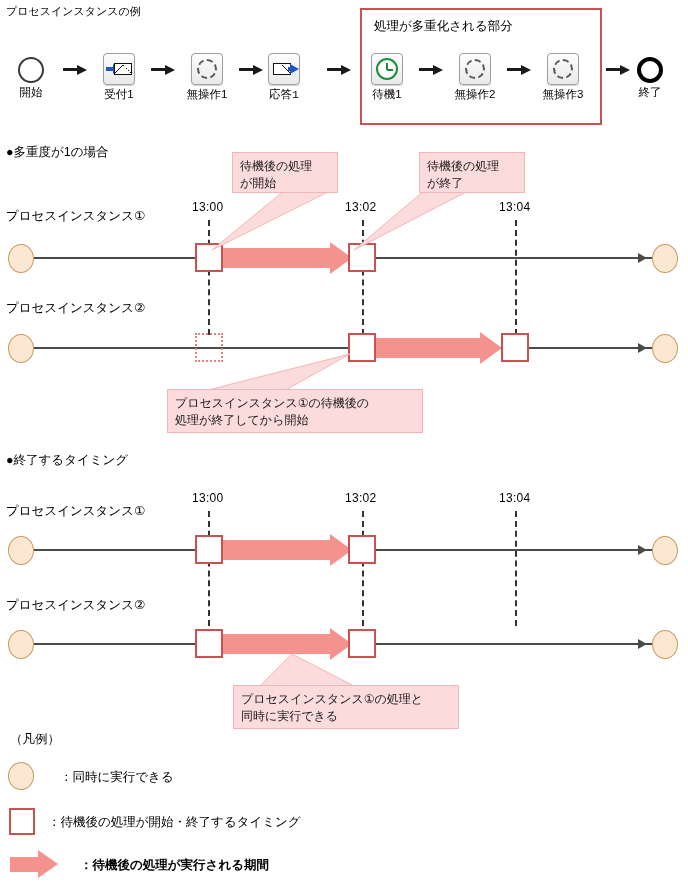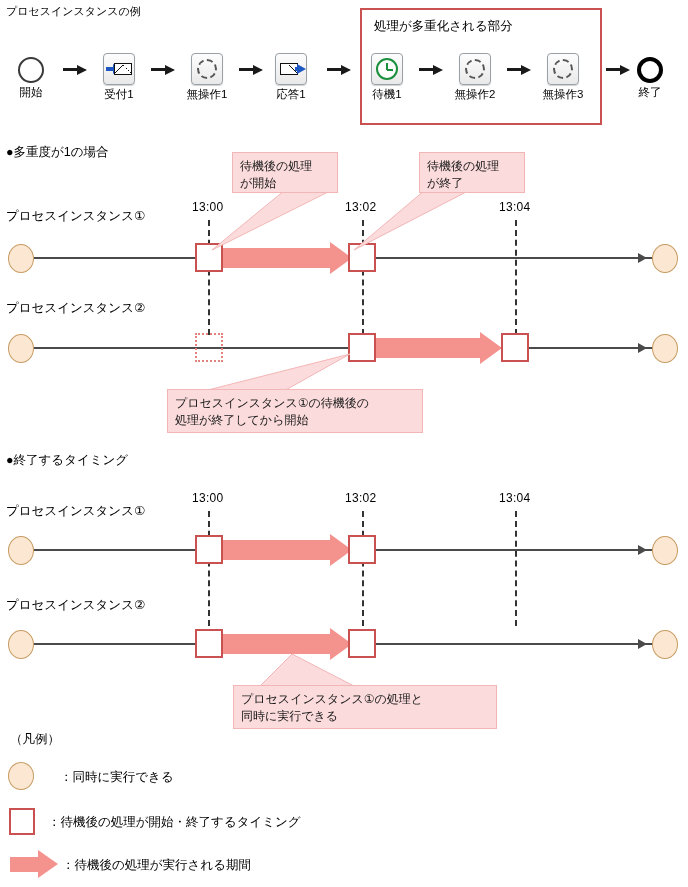--- a/index.html
+++ b/index.html
@@ -143,21 +143,21 @@
 
 <div class="abs node" style="left:172px;top:53px;">
   <div class="icon-box">
     <div class="dashed-circle"></div>
   </div>
   <span class="cap">無操作1</span>
 </div>
 <div class="flow-arrow-stem" style="left:239px;top:68px;width:14px;"></div>
 <div class="flow-arrow" style="left:253px;top:64.5px;"></div>
 
-<div class="abs node" style="left:256px;top:53px;">
+<div class="abs node" style="left:249px;top:53px;font-family:Liberation Mono, monospace;">
   <div class="icon-box">
     <div class="env env-out"></div>
     <div class="ba-stem" style="left:19px;width:6px;"></div>
     <div class="blue-arrow ba-right" style="left:21px;top:10px;"></div>
   </div>
   <span class="cap">応答1</span>
 </div>
 <div class="flow-arrow-stem" style="left:327px;top:68px;width:14px;"></div>
 <div class="flow-arrow" style="left:341px;top:64.5px;"></div>
 
@@ -270,26 +270,26 @@
 <div class="tl-arrowhead" style="left:638px;top:639px;"></div>
 <div class="act-circle" style="left:652px;top:630px;"></div>
 <div class="band" style="left:218px;top:634px;width:120px;"></div>
 <div class="band-head" style="left:330px;top:628px;"></div>
 <div class="marker" style="left:195px;top:629px;"></div>
 <div class="marker" style="left:348px;top:629px;"></div>
 
 <svg class="abs" style="left:230px;top:648px;width:240px;height:46px;">
   <polygon points="62,6 124,38 30,38" fill="#fbdbdc" stroke="#f3b6b7" stroke-width="1"></polygon>
 </svg>
-<div class="callout" style="left:233px;top:685px;width:264px;height:44px;">プロセスインスタンス①の処理と
+<div class="callout" style="left:233px;top:685px;width:226px;height:44px;">プロセスインスタンス①の処理と
 同時に実行できる</div>
 
 <div class="abs txt" id="legend-title">（凡例）</div>
 
 <div class="abs" id="lg-circle"></div>
 <div class="lg-text" style="left:60px;top:769px;">：同時に実行できる</div>
 
 <div class="abs" id="lg-square"></div>
 <div class="lg-text" style="left:48px;top:814px;text-align:right;">：待機後の処理が開始・終了するタイミング</div>
 
 <div class="abs" id="lg-band"></div>
 <div class="abs" id="lg-band-head"></div>
-<div class="lg-text" style="left:62px;top:857px;">：待機後の処理が実行される期間</div>
+<div class="lg-text" style="left:80px;top:857px;font-weight:bold;">：待機後の処理が実行される期間</div>
 
 </body></html>

